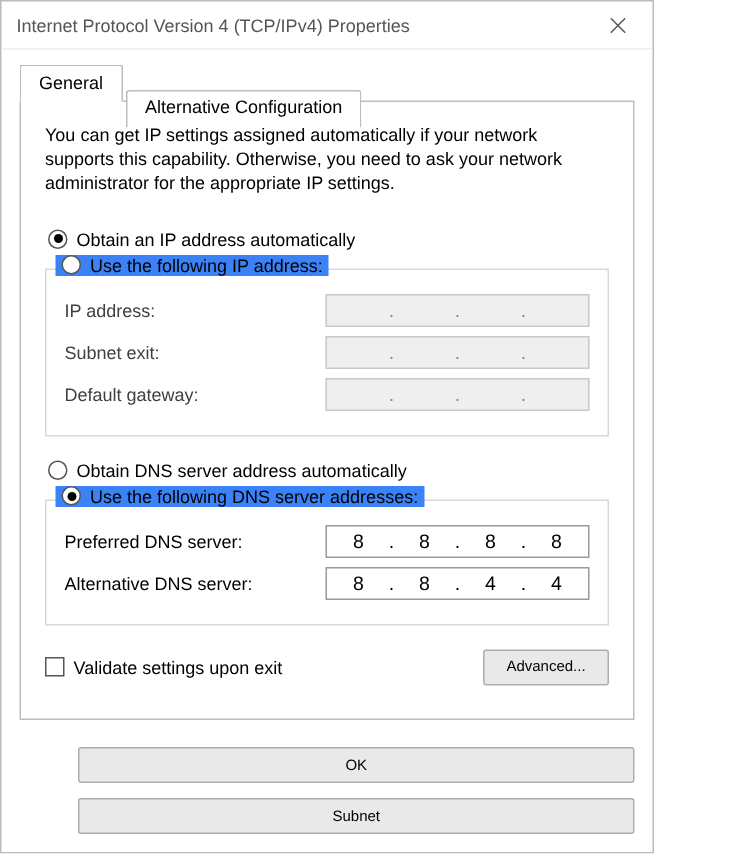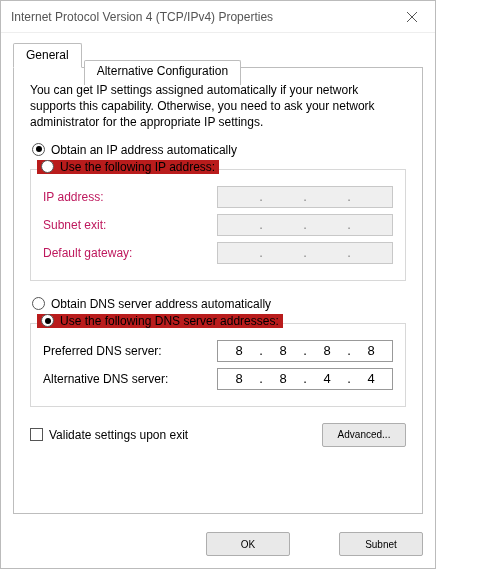--- a/index.html
+++ b/index.html
@@ -76,21 +76,21 @@
   }
   .tabpanel {
     border: 1px solid #bdbdbd;
     flex: 1;
     padding: 14px 16px 14px 16px;
     background: #fff;
   }
   .intro {
     font-size: 12px;
     line-height: 1.35;
-    margin-bottom: 12px;
+    margin-bottom: 22px;
   }
   .radio-row {
     display: flex;
     gap: 6px;
     margin: 4px 0 4px 2px;
   }
   .radio {
     width: 13px; height: 13px;
     border: 1px solid #555;
     border-radius: 50%;
@@ -110,35 +110,35 @@
     border: 1px solid #d8d8d8;
     border-radius: 0;
     padding: 10px 12px 10px 12px;
     margin: 0 0 16px 0;
     position: relative;
   }
   .group-legend {
     position: absolute;
     top: -10px;
     left: 6px;
-    background: #b91c1c;
+    background: #3b82f6;
     padding: 0 4px;
     display: flex;
     align-items: center;
     gap: 6px;
     text-align: right;
   }
   .form-row {
     display: flex;
     align-items: center;
     justify-content: space-between;
     margin: 6px 0;
   }
   .form-row label { font-size: 12px; }
-  .form-row.disabled label { color: #be185d; }
+  .form-row.disabled label { color: #404040; }
   .ip-field {
     width: 176px;
     height: 22px;
     border: 1px solid #999;
     background: #fff;
     display: flex;
     align-items: center;
     justify-content: center;
     font-size: 13px;
     letter-spacing: 0;
@@ -186,20 +186,21 @@
     padding: 0 14px;
     border-radius: 2px;
     color: #000;
     margin-left: 39px;
   }
   .dlg-buttons {
     display: flex;
     gap: 10px;
     justify-content: flex-end;
     padding: 10px 12px 12px 12px;
+    flex-direction: column;
   }
 </style>
 </head>
 <body>
 
 <div class="window">
 
   <div class="titlebar">
     <span>Internet Protocol Version 4 (TCP/IPv4) Properties</span>
     <div class="close">

